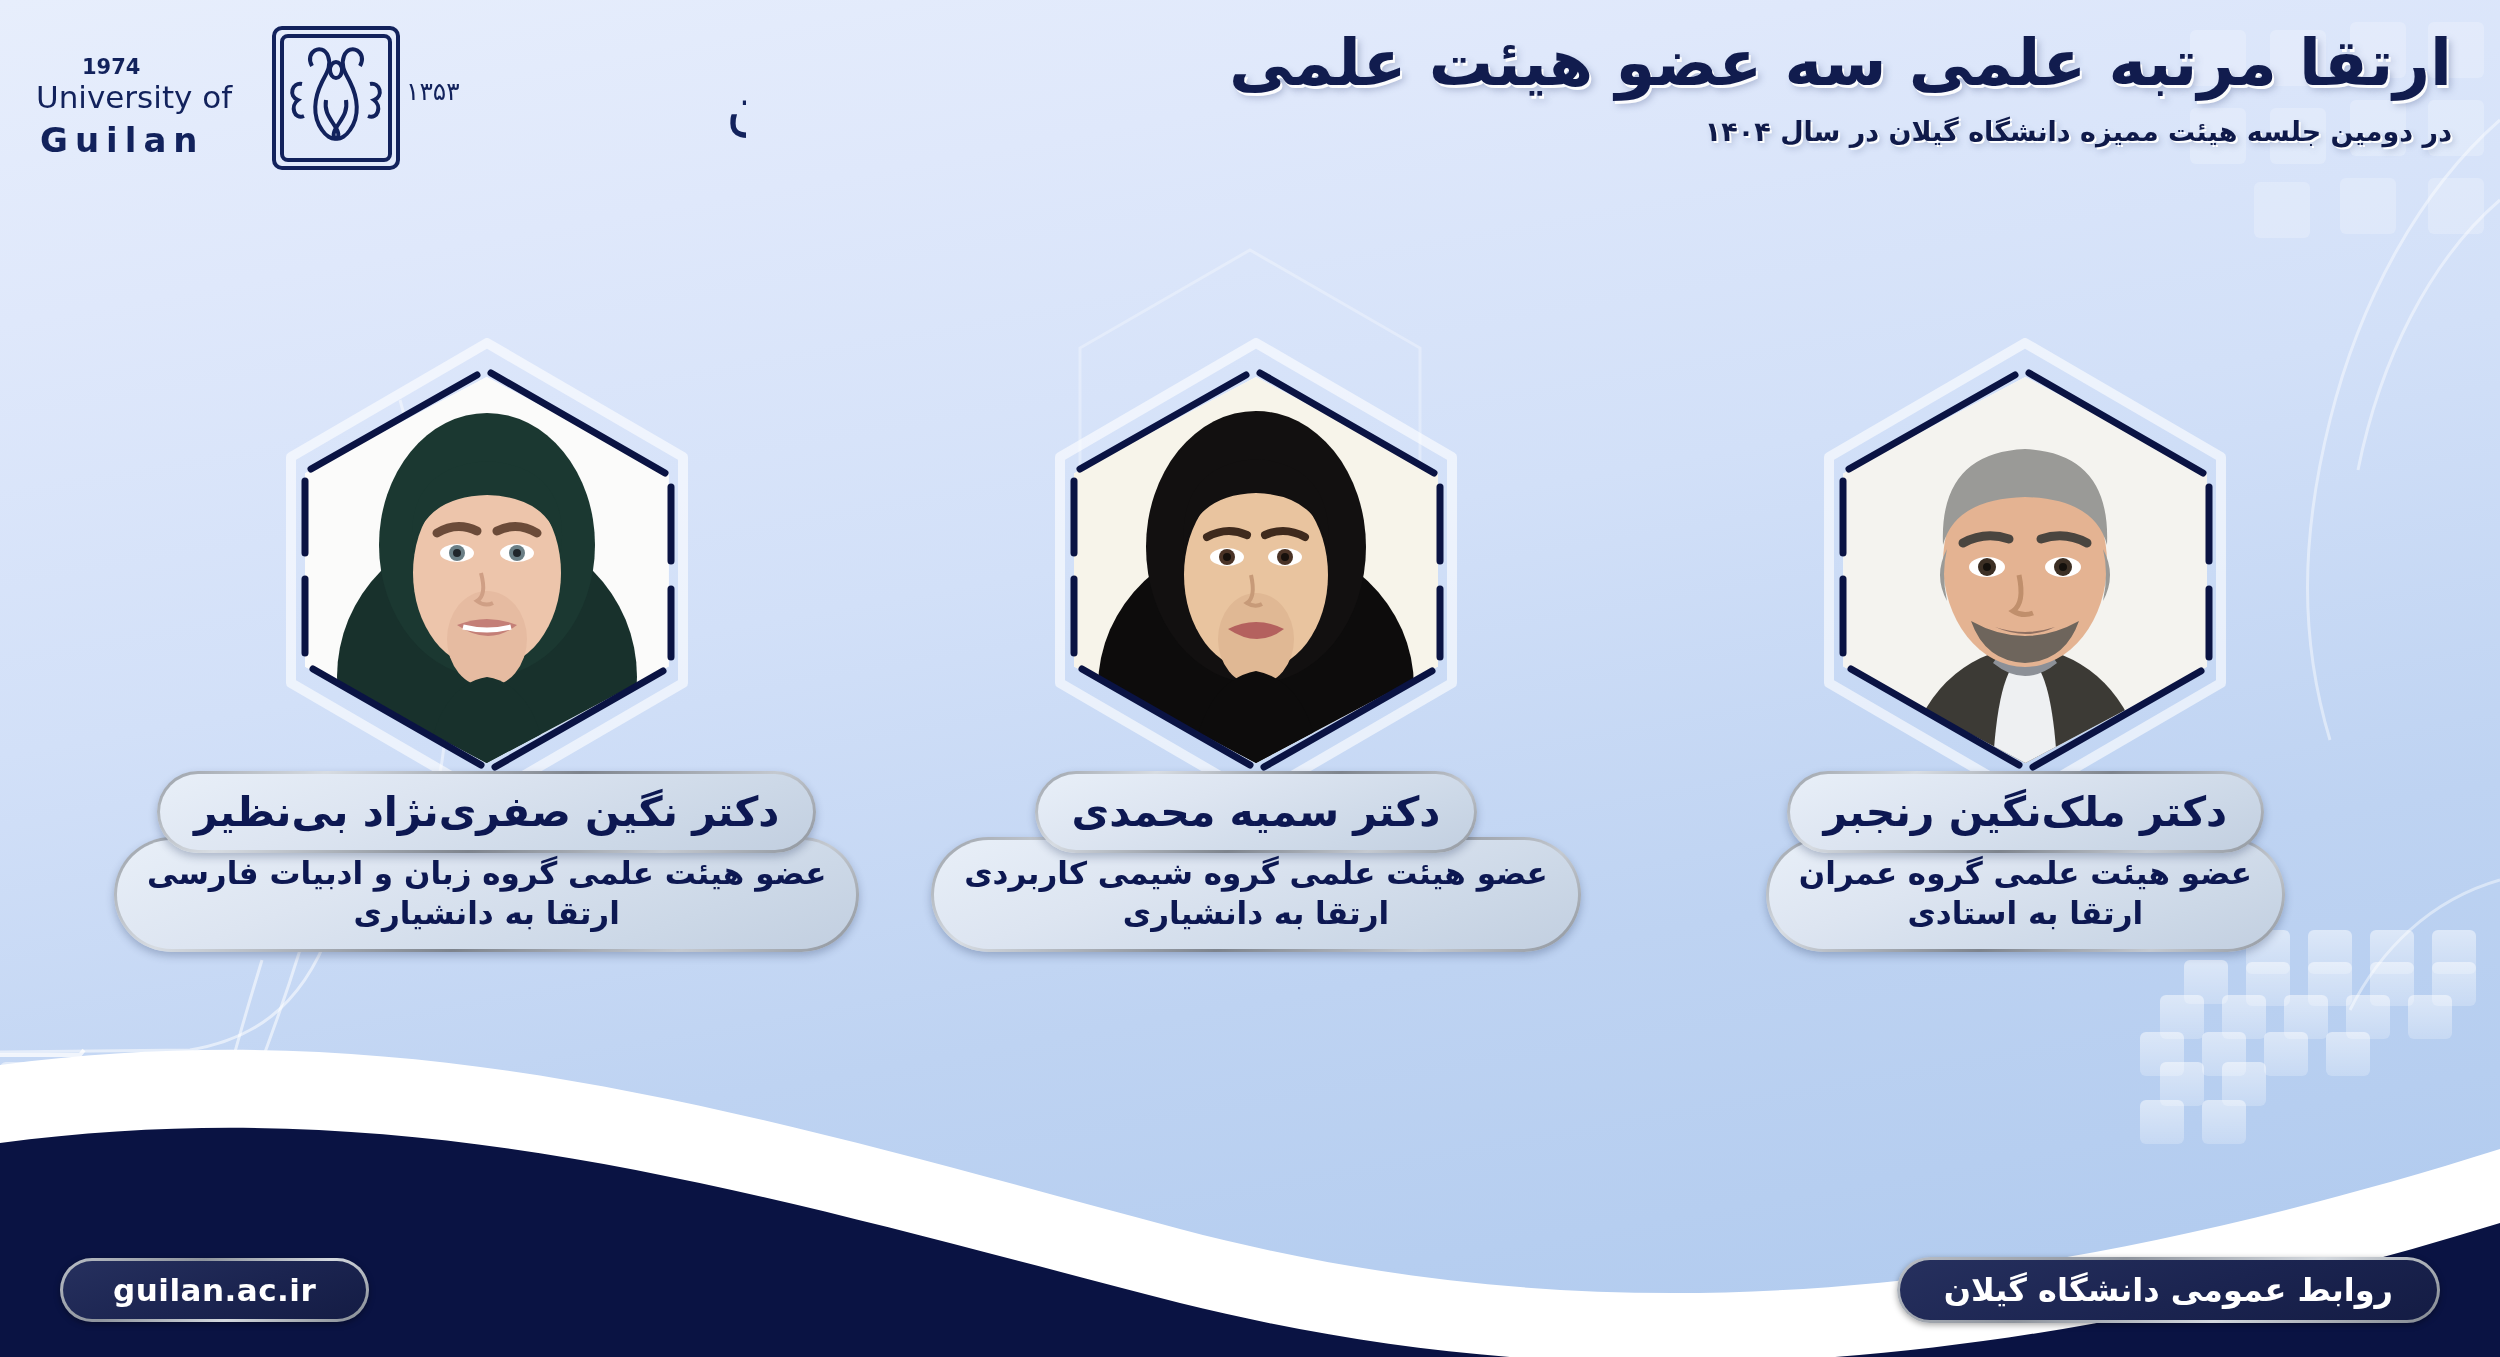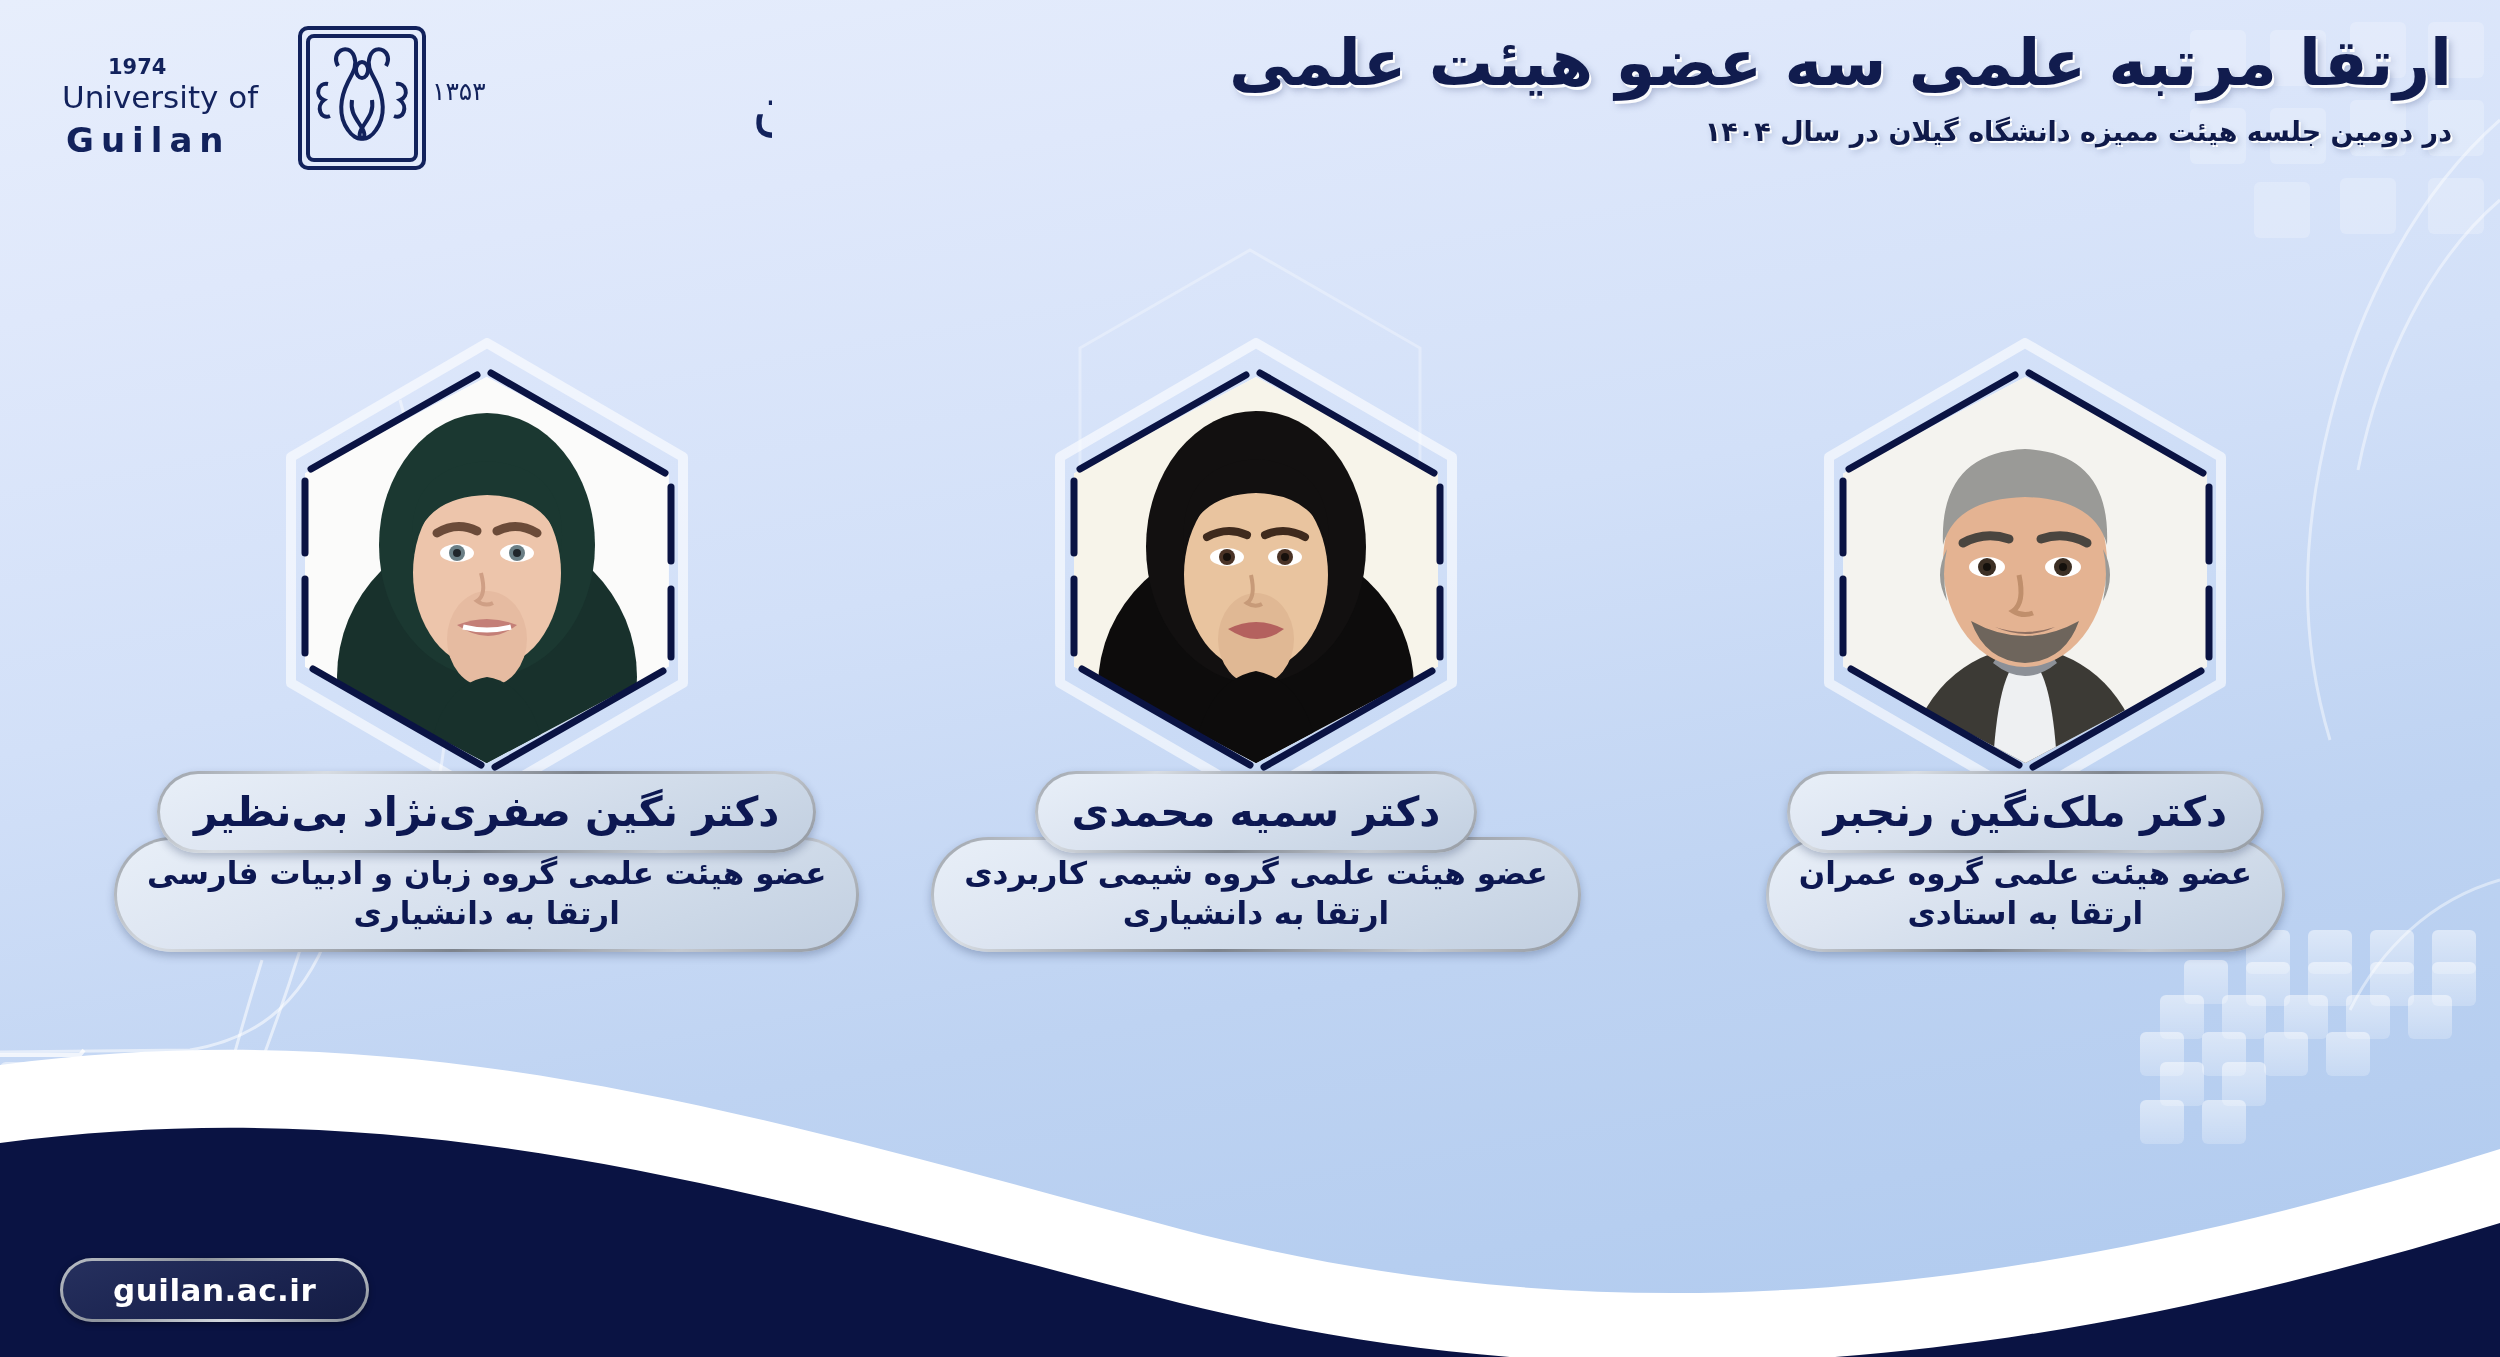--- a/index.html
+++ b/index.html
@@ -14,21 +14,21 @@
     overflow:hidden;
     background: linear-gradient(170deg, #e7eefc 0%, #dfe8fb 18%, #d2e0f8 42%, #bed3f2 68%, #aec9ee 100%);
   }
 
   
   .bg-layer { position:absolute; inset:0; overflow:hidden; }
   .bg-svg { position:absolute; inset:0; width:100%; height:100%; }
 
   
   .logo-wrap {
-    position:absolute; left:52px; top:8px;
+    position:absolute; left:26px; top:8px;
     width:720px; height:180px;
     display:flex; align-items:center;
   }
   .logo-svg { width:720px; height:180px; }
 
   .title-block {
     position:absolute; right:48px; top:28px;
     width:1720px;
     text-align:right;
     direction:rtl;
@@ -422,15 +422,18 @@
 
   <svg class="wave" viewBox="0 0 2500 420" preserveAspectRatio="none">
     <path d="M0,128 C420,72 760,180 1180,292 C1560,392 1960,382 2500,212 L2500,420 L0,420 Z" fill="#ffffff"></path>
     <path d="M0,206 C420,150 760,258 1180,366 C1560,460 1960,452 2500,286 L2500,420 L0,420 Z" fill="#0a1343"></path>
   </svg>
 
   <div class="footer-row">
     <div class="pill-shell">
       <div class="pill-inner url-inner">guilan.ac.ir</div>
     </div>
+    <div class="pill-shell">
+      <div class="pill-inner pr-inner">روابط عمومی دانشگاه گیلان</div>
+    </div>
   </div>
 
 </div>
 
 </body></html>

